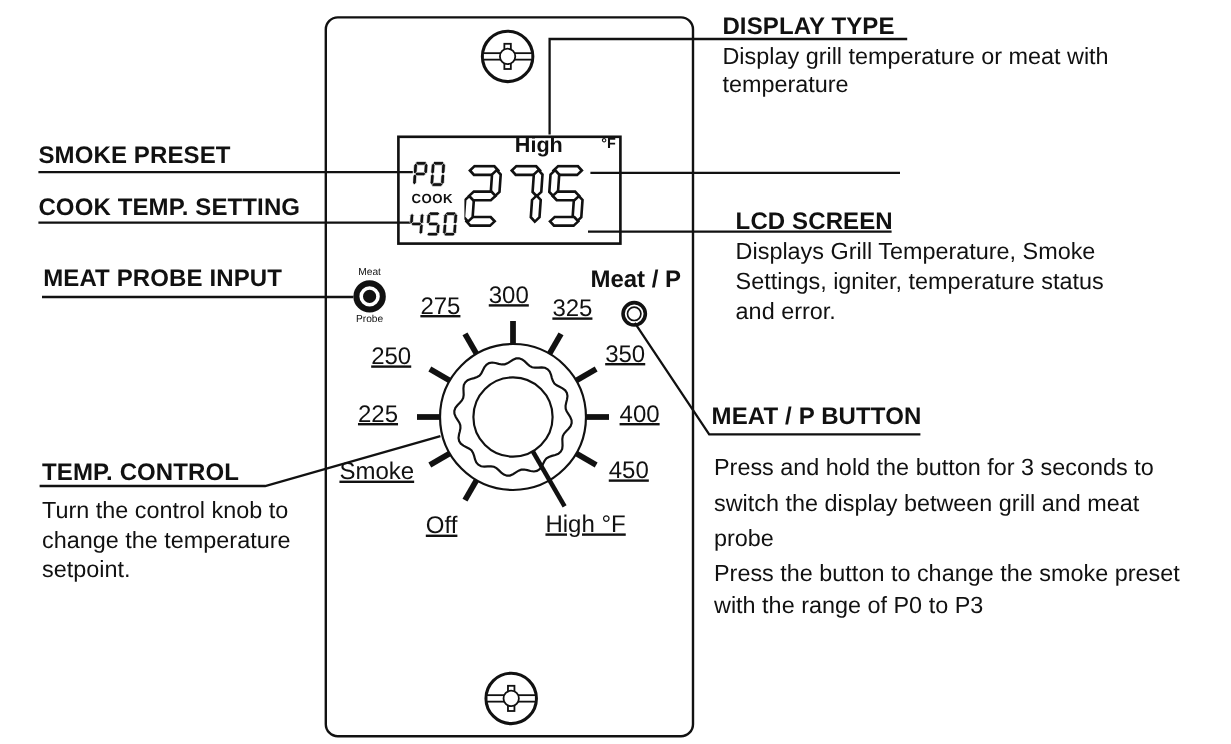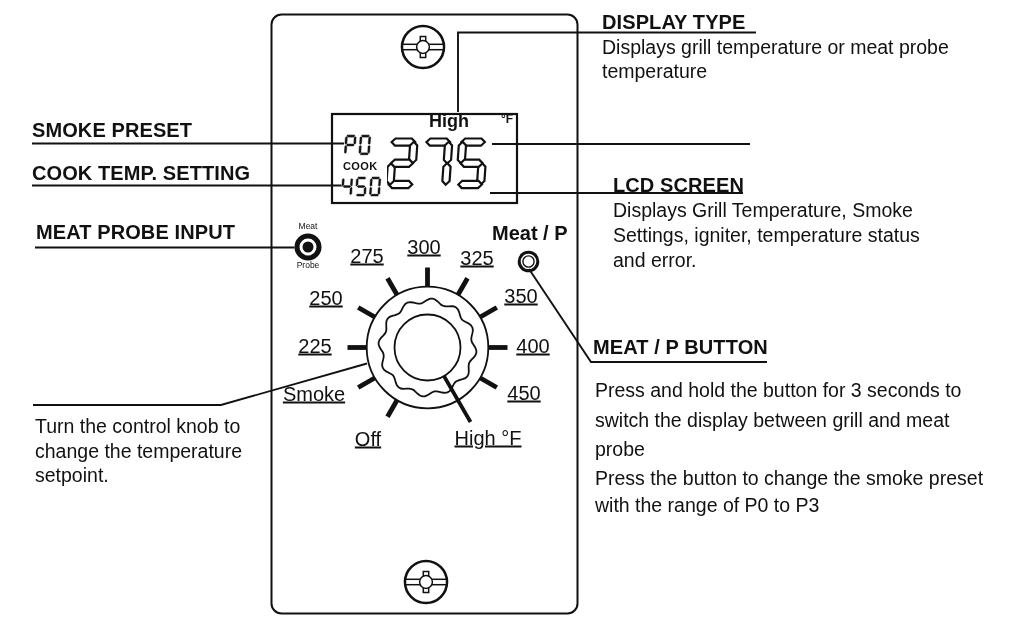--- a/index.html
+++ b/index.html
@@ -156,26 +156,27 @@
   <div class="t knob-label" style="left:424px;top:247px;">300</div>
   <div class="t knob-label" style="left:477px;top:258px;">325</div>
   <div class="t knob-label" style="left:521px;top:296px;">350</div>
   <div class="t knob-label" style="left:533px;top:346px;">400</div>
   <div class="t knob-label" style="left:524px;top:393px;">450</div>
   <div class="t knob-label" style="left:488px;top:438px;">High °F</div>
 
   <div class="t h" style="left:32px;top:119px;">SMOKE PRESET</div>
   <div class="t h" style="left:32px;top:162px;">COOK TEMP. SETTING</div>
   <div class="t h" style="left:36px;top:221px;">MEAT PROBE INPUT</div>
+  <div class="t h" style="left:35px;top:383px;">TEMP. CONTROL</div>
   <div class="t b lh245" style="left:35px;top:414px;width:260px;">Turn the control knob to
 change the temperature
 setpoint.</div>
 
   <div class="t h" style="left:602px;top:11px;">DISPLAY TYPE</div>
-  <div class="t b lh24" style="left:602px;top:36px;width:400px;">Displays grill temperature or meat probe
+  <div class="t b lh24" style="left:602px;top:36px;width:400px;">Display grill temperature or meat with
 temperature</div>
   <div class="t h" style="left:613px;top:174px;">LCD SCREEN</div>
   <div class="t b lh25" style="left:613px;top:198px;width:380px;">Displays Grill Temperature, Smoke
 Settings, igniter, temperature status
 and error.</div>
   <div class="t h" style="left:593px;top:336px;">MEAT / P BUTTON</div>
   <div class="t b lh29" style="left:595px;top:363px;width:420px;margin-top:13px;">Press and hold the button for 3 seconds to
 switch the display between grill and meat
 probe</div>
   <div class="t b lh27" style="left:595px;top:465px;width:430px;">Press the button to change the smoke preset

